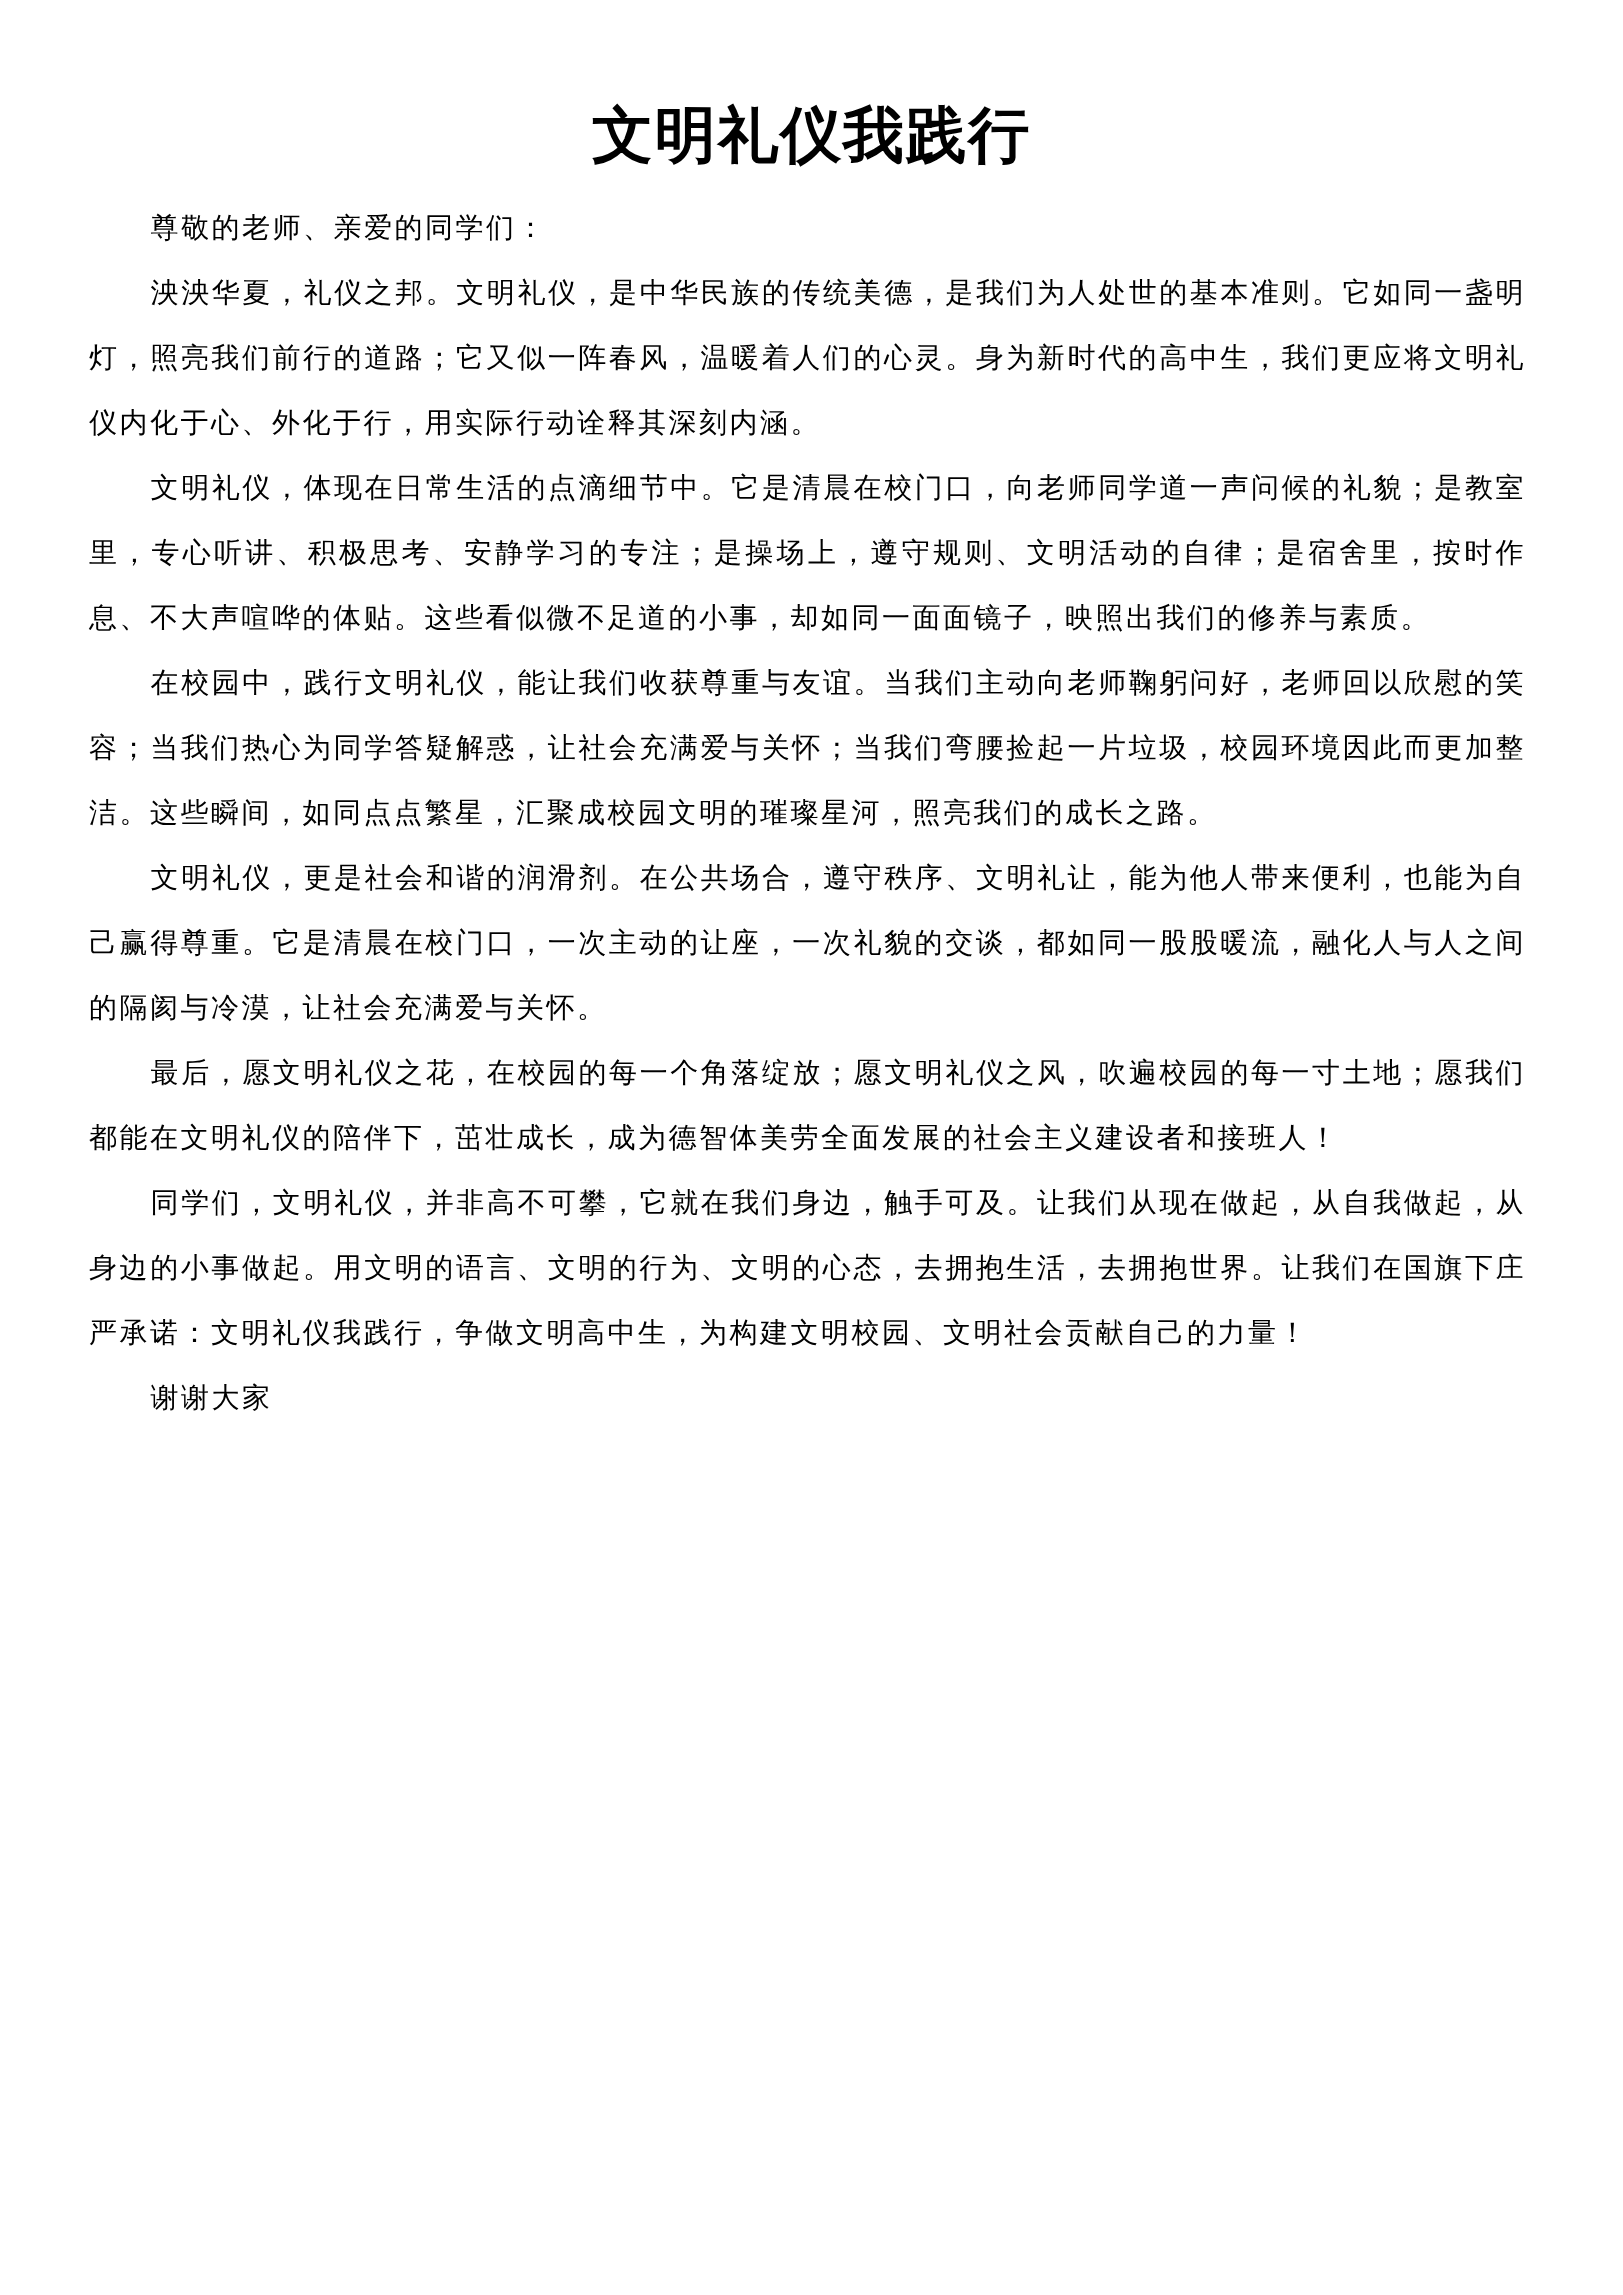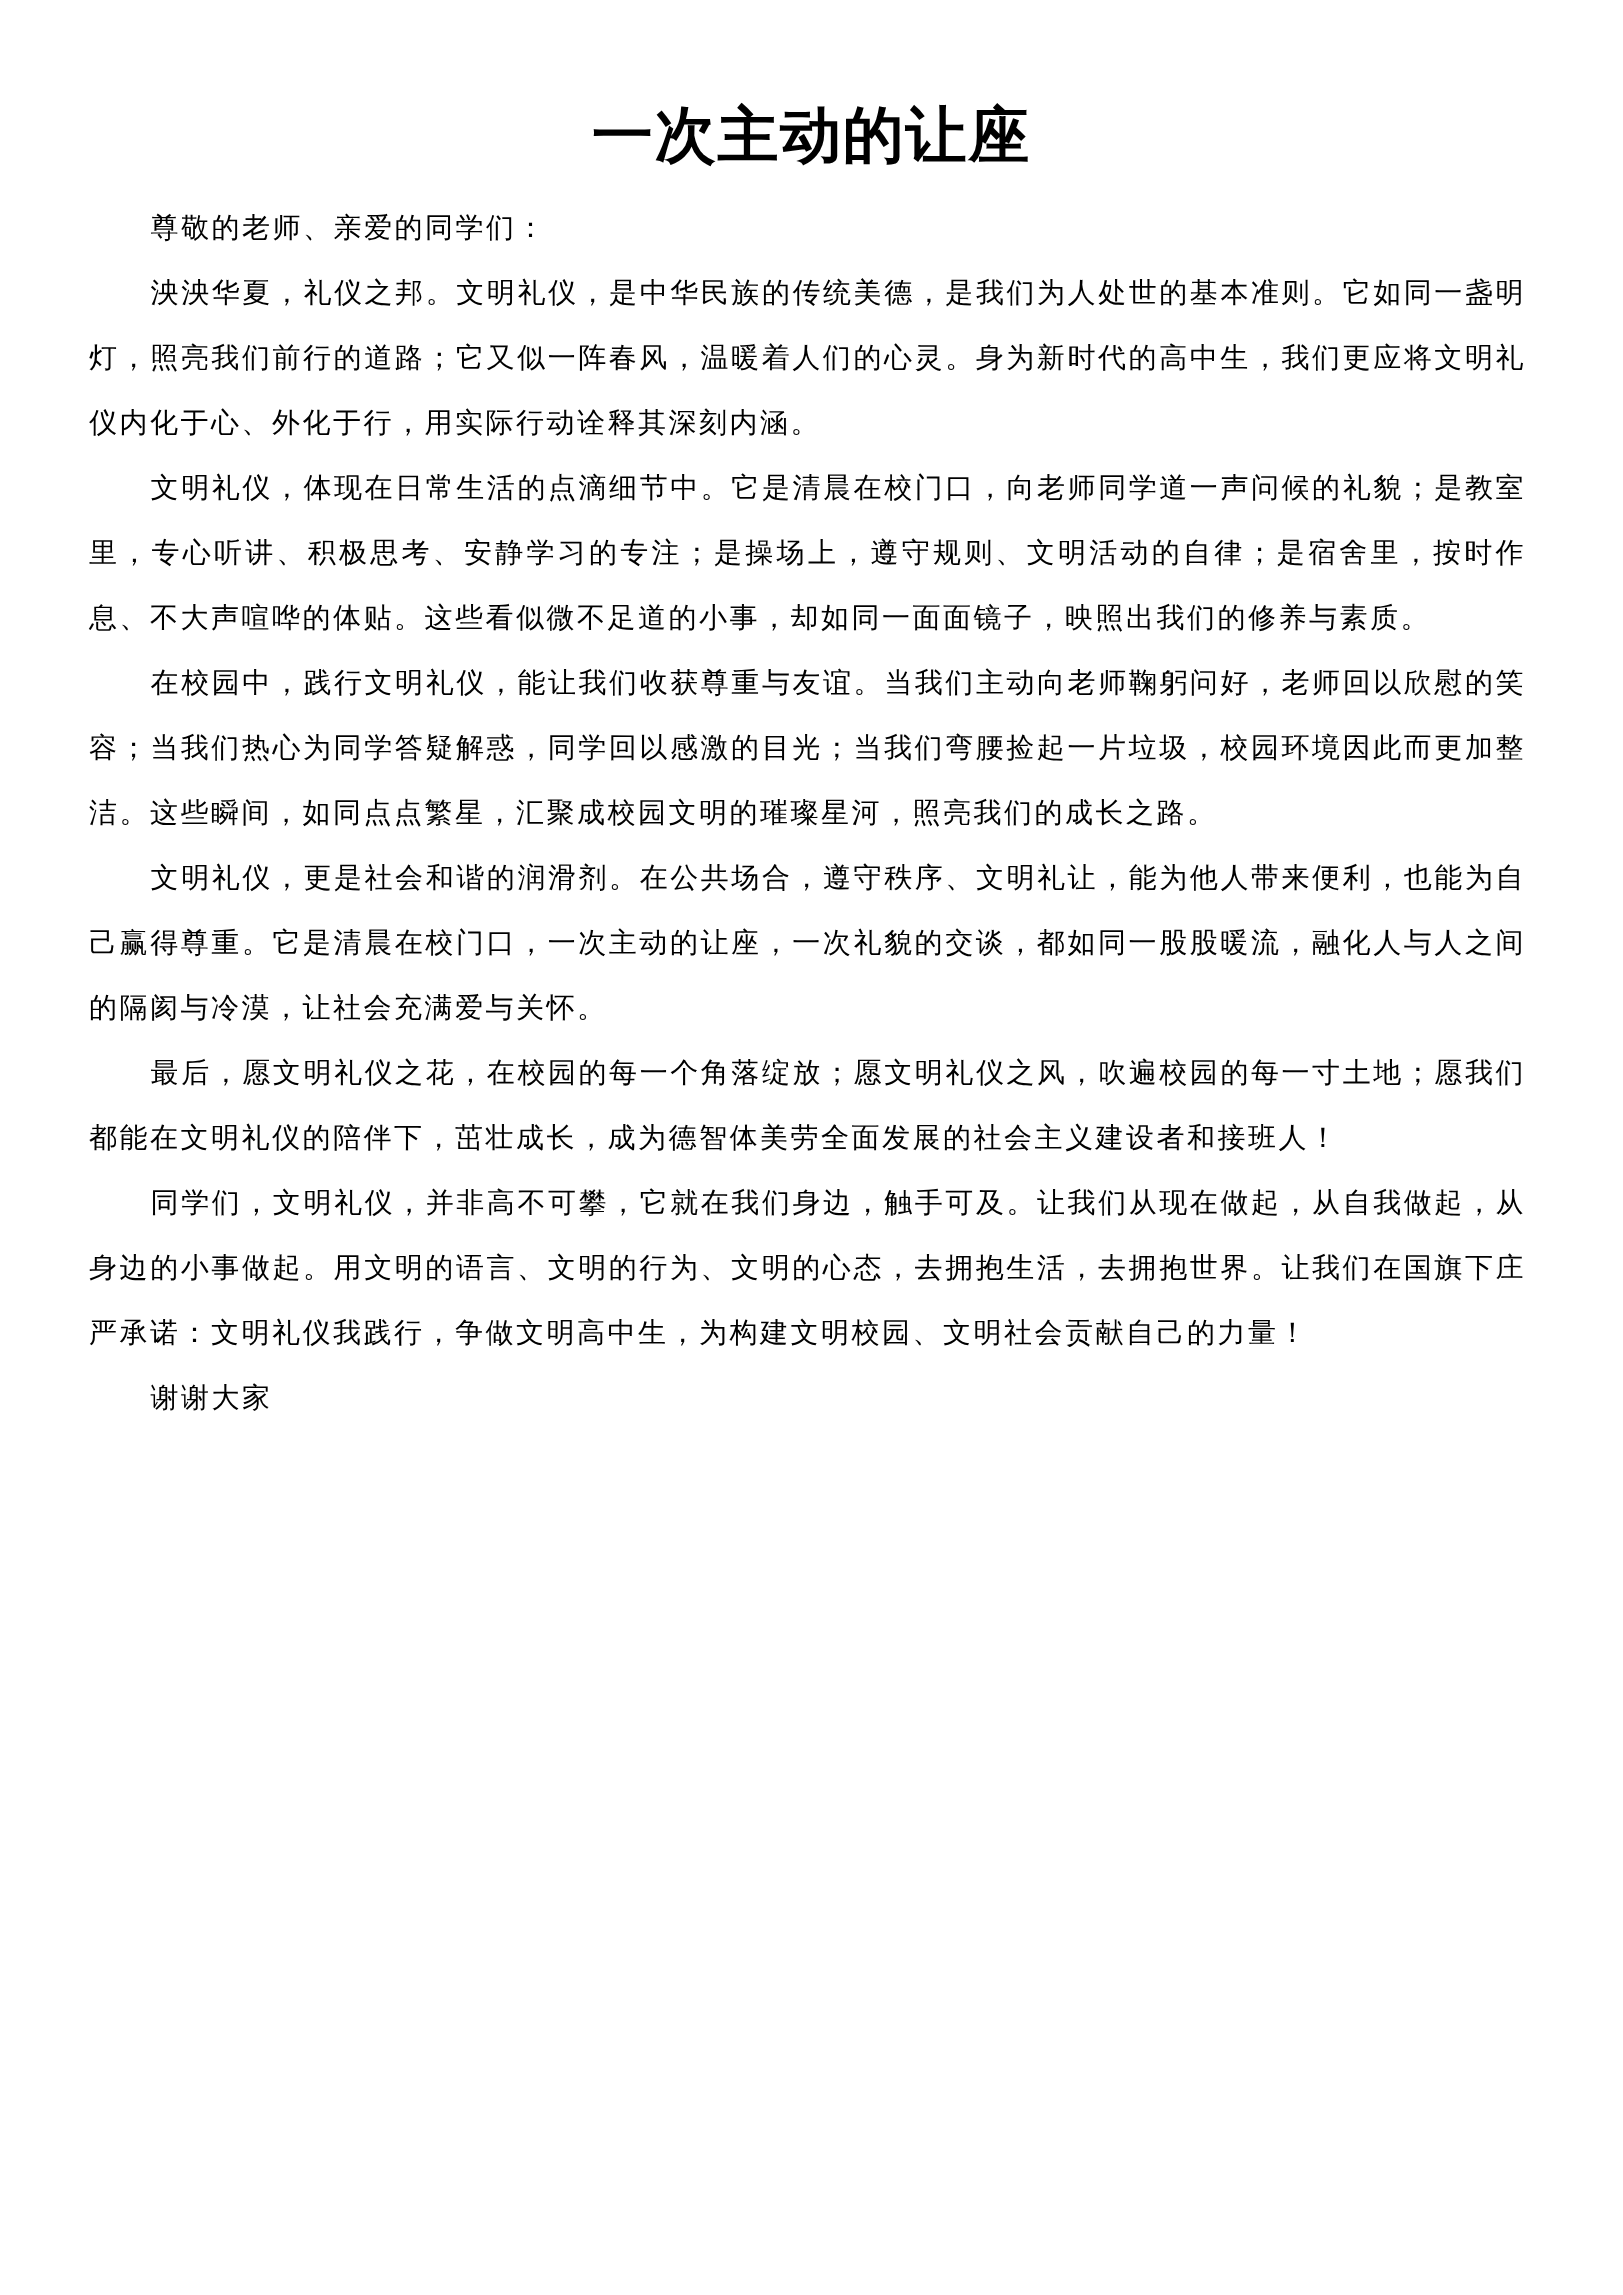--- a/index.html
+++ b/index.html
@@ -43,26 +43,26 @@
     text-indent: 2.2em;
     color: #000000;
     
     font-weight: 400;
   }
 </style>
 </head>
 <body>
 
 <div class="page">
-  <h1 class="doc-title">一次主动的让座</h1>
+  <h1 class="doc-title">文明礼仪我践行</h1>
 
   <div class="doc-body">
     <p>尊敬的老师、亲爱的同学们：</p>
     <p>泱泱华夏，礼仪之邦。文明礼仪，是中华民族的传统美德，是我们为人处世的基本准则。它如同一盏明灯，照亮我们前行的道路；它又似一阵春风，温暖着人们的心灵。身为新时代的高中生，我们更应将文明礼仪内化于心、外化于行，用实际行动诠释其深刻内涵。</p>
     <p>文明礼仪，体现在日常生活的点滴细节中。它是清晨在校门口，向老师同学道一声问候的礼貌；是教室里，专心听讲、积极思考、安静学习的专注；是操场上，遵守规则、文明活动的自律；是宿舍里，按时作息、不大声喧哗的体贴。这些看似微不足道的小事，却如同一面面镜子，映照出我们的修养与素质。</p>
-    <p>在校园中，践行文明礼仪，能让我们收获尊重与友谊。当我们主动向老师鞠躬问好，老师回以欣慰的笑容；当我们热心为同学答疑解惑，同学回以感激的目光；当我们弯腰捡起一片垃圾，校园环境因此而更加整洁。这些瞬间，如同点点繁星，汇聚成校园文明的璀璨星河，照亮我们的成长之路。</p>
+    <p>在校园中，践行文明礼仪，能让我们收获尊重与友谊。当我们主动向老师鞠躬问好，老师回以欣慰的笑容；当我们热心为同学答疑解惑，让社会充满爱与关怀；当我们弯腰捡起一片垃圾，校园环境因此而更加整洁。这些瞬间，如同点点繁星，汇聚成校园文明的璀璨星河，照亮我们的成长之路。</p>
     <p>文明礼仪，更是社会和谐的润滑剂。在公共场合，遵守秩序、文明礼让，能为他人带来便利，也能为自己赢得尊重。它是清晨在校门口，一次主动的让座，一次礼貌的交谈，都如同一股股暖流，融化人与人之间的隔阂与冷漠，让社会充满爱与关怀。</p>
     <p>最后，愿文明礼仪之花，在校园的每一个角落绽放；愿文明礼仪之风，吹遍校园的每一寸土地；愿我们都能在文明礼仪的陪伴下，茁壮成长，成为德智体美劳全面发展的社会主义建设者和接班人！</p>
     <p>同学们，文明礼仪，并非高不可攀，它就在我们身边，触手可及。让我们从现在做起，从自我做起，从身边的小事做起。用文明的语言、文明的行为、文明的心态，去拥抱生活，去拥抱世界。让我们在国旗下庄严承诺：文明礼仪我践行，争做文明高中生，为构建文明校园、文明社会贡献自己的力量！</p>
     <p>谢谢大家</p>
   </div>
 </div>
 
 
 </body></html>

